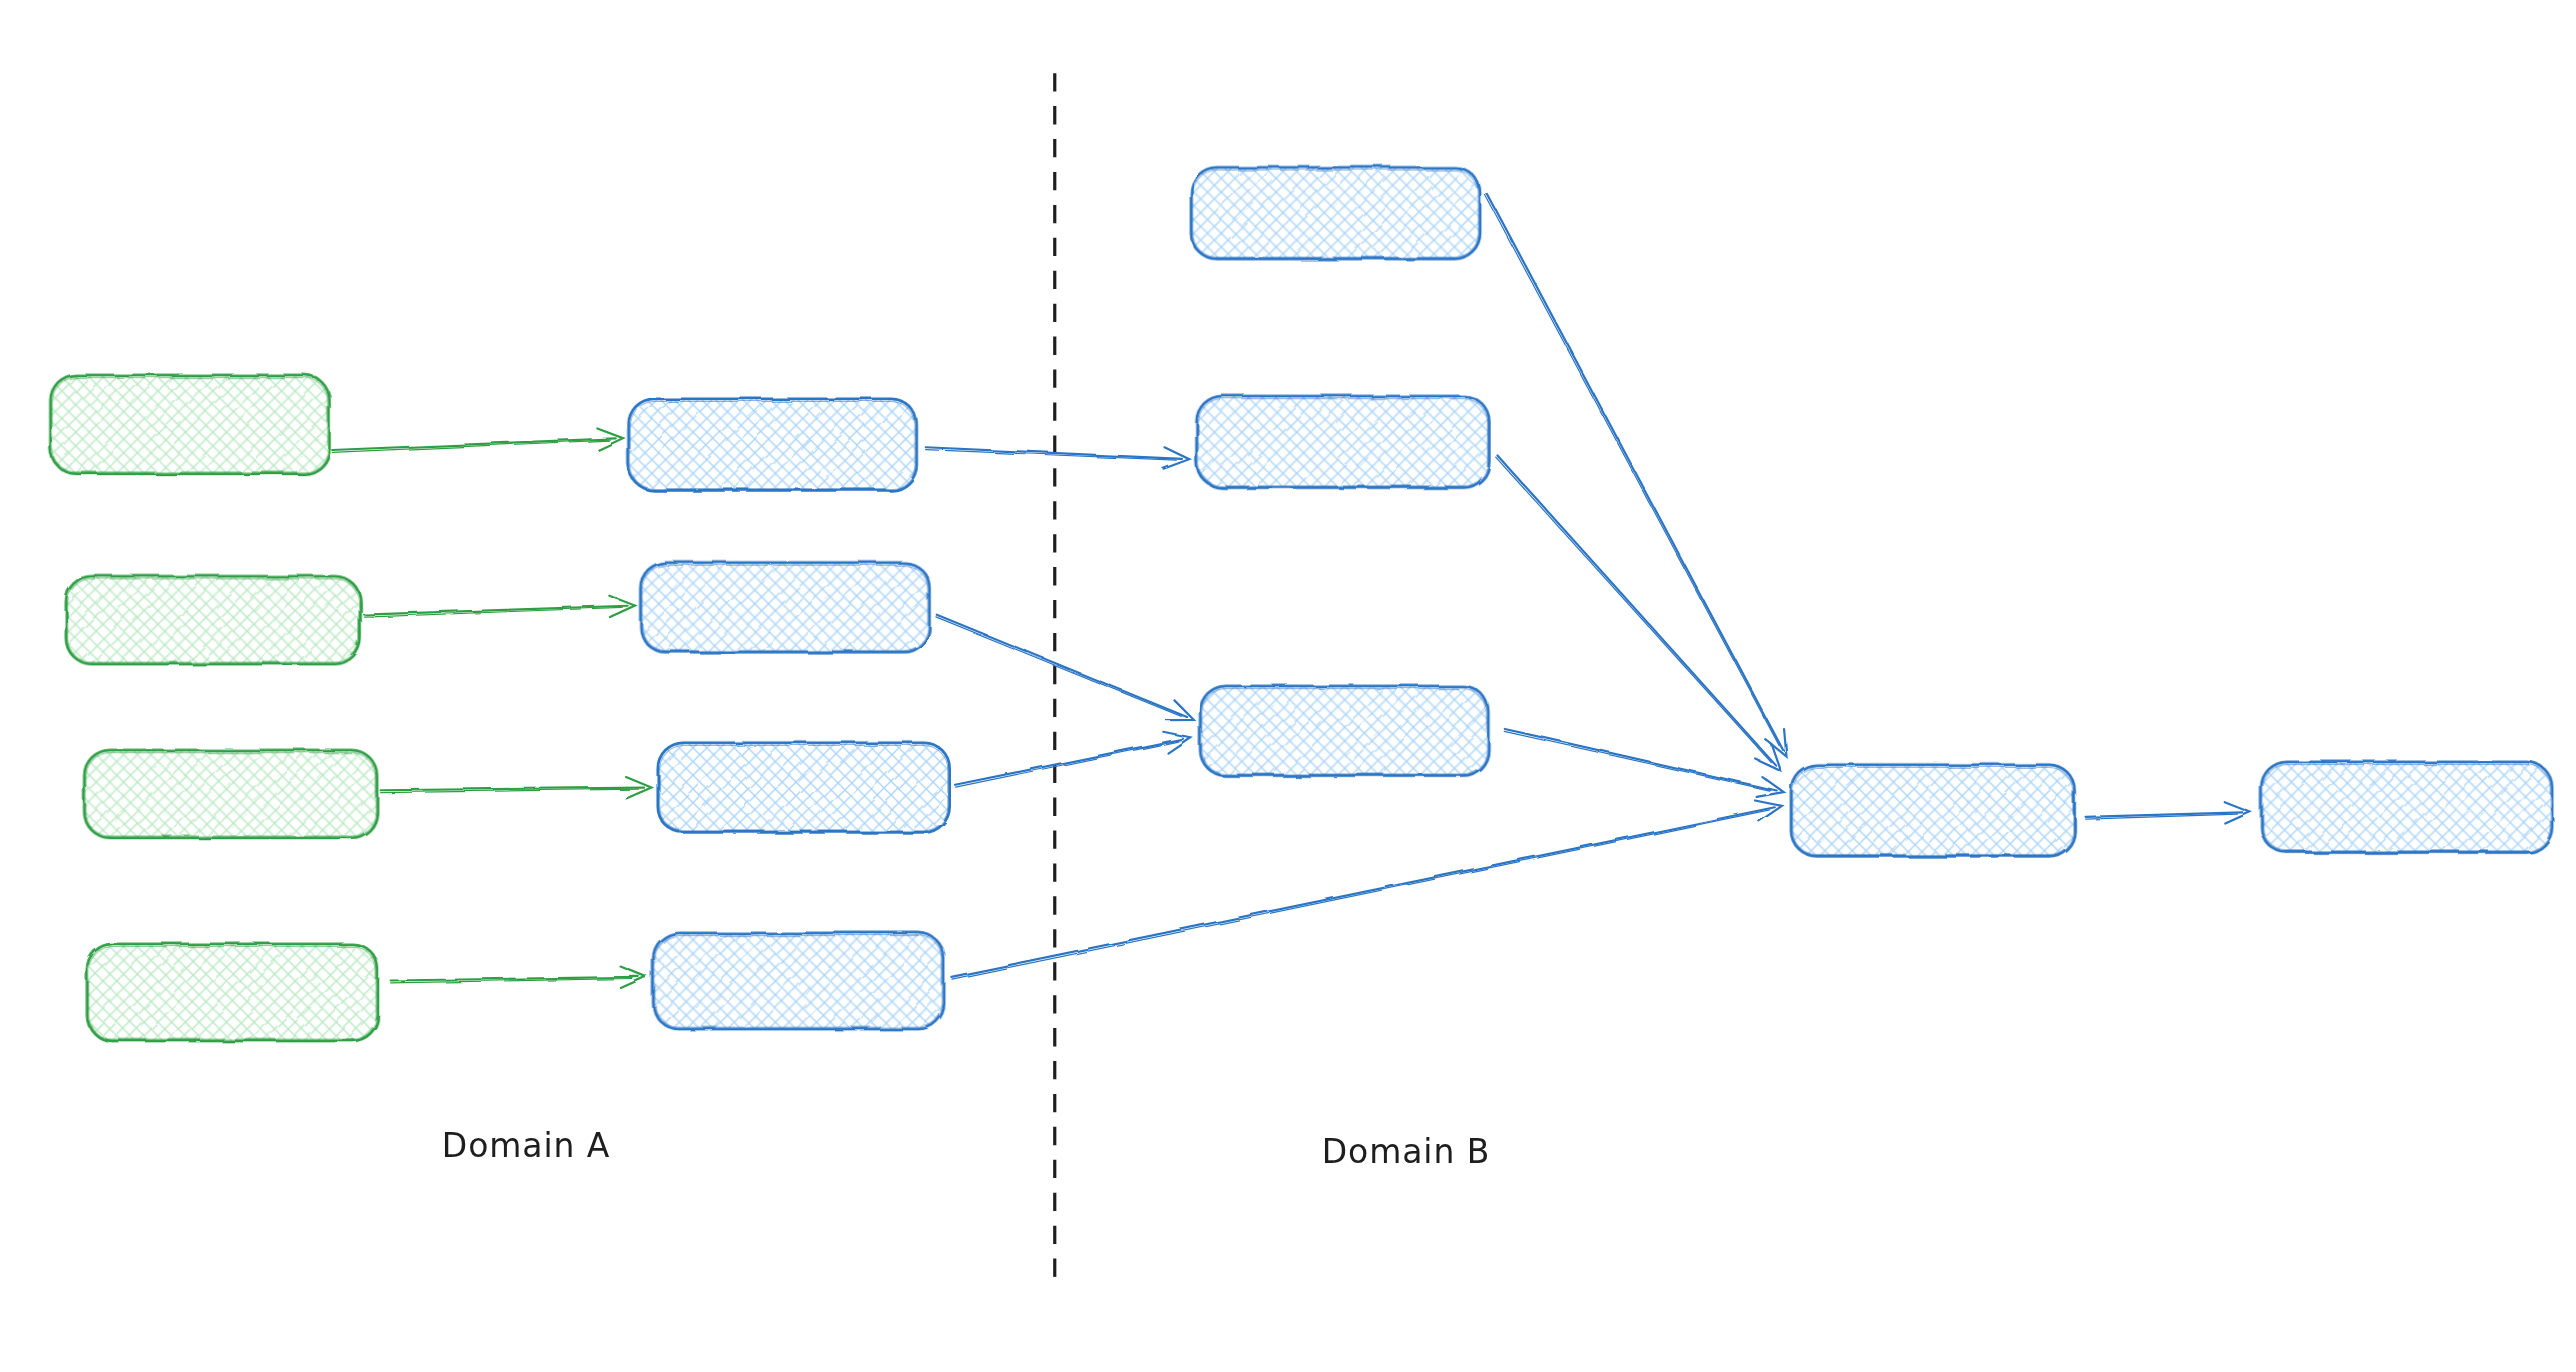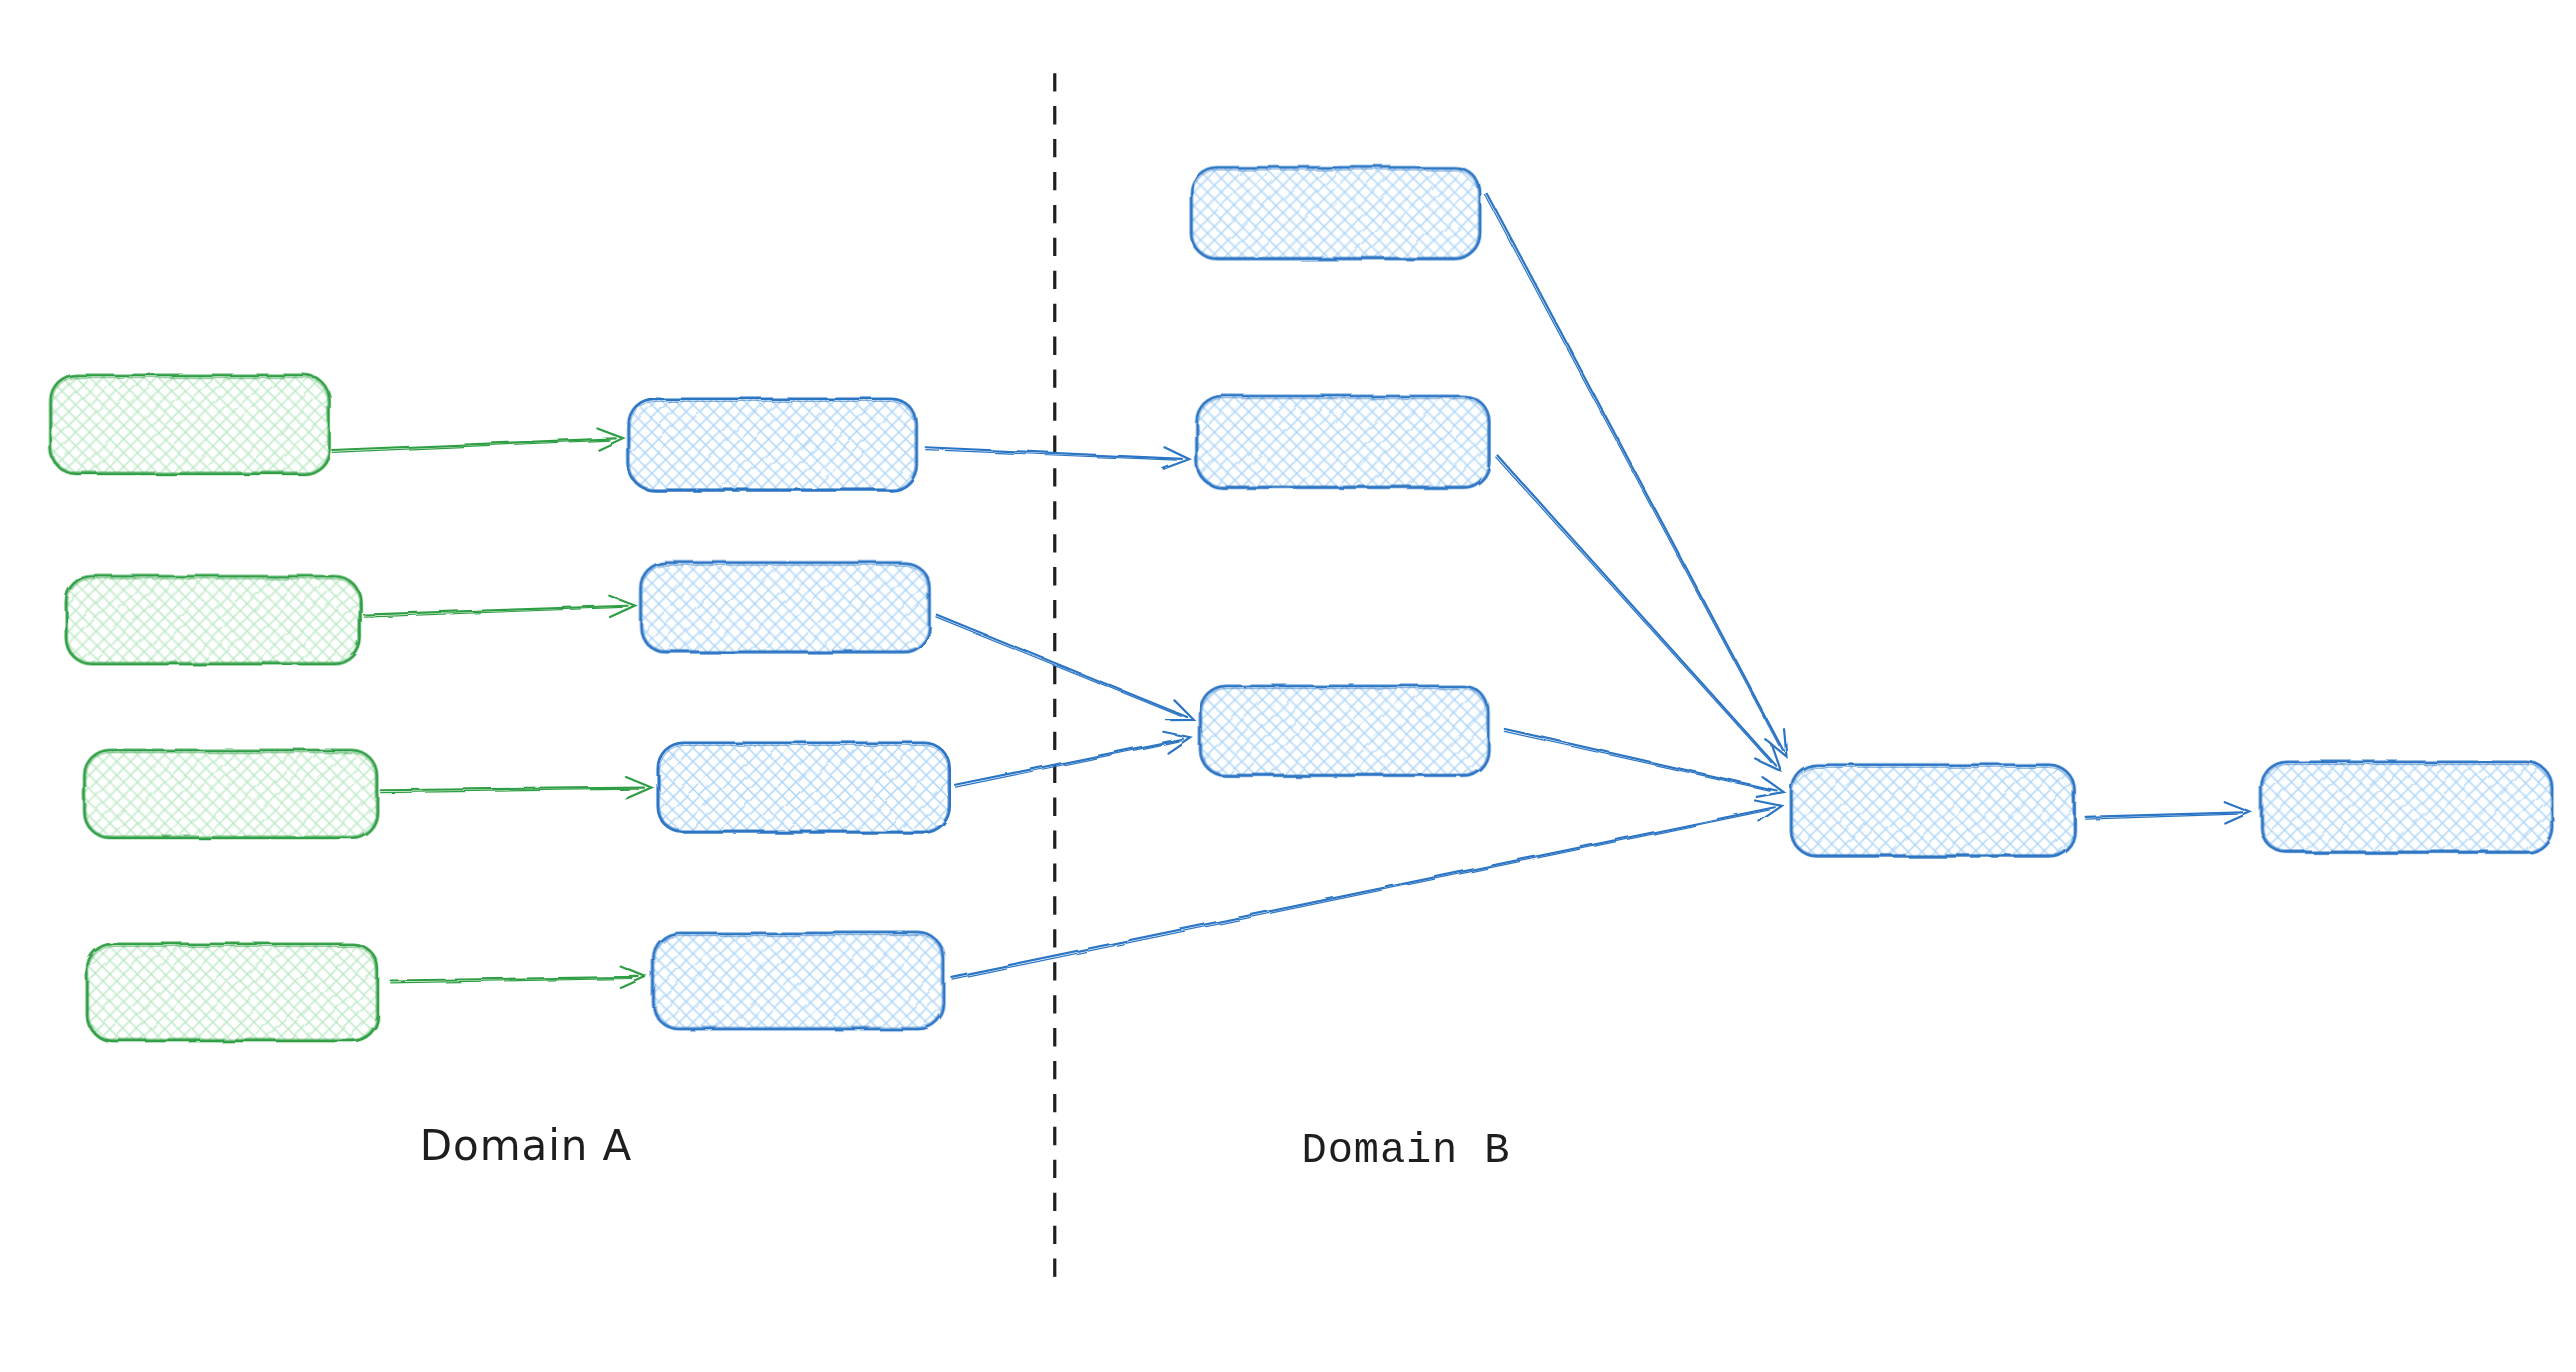--- a/index.html
+++ b/index.html
@@ -1,20 +1,20 @@
 <!DOCTYPE html>
 <html style="font-size:14.6px"><head>
 <meta charset="utf-8">
 <style>
   html,body{margin:0;padding:0;background:#ffffff;}
   body{width:2576px;height:1372px;position:relative;font-family:"DejaVu Sans",sans-serif;overflow:hidden;}
   svg{position:absolute;left:0;top:0;}
   .domain-label{
     position:absolute;transform:translate(-50%,-50%);
-    font-size:42px;color:#1e1e1e;letter-spacing:0.9px;white-space:nowrap;
+    font-size:33px;color:#1e1e1e;letter-spacing:0.9px;white-space:nowrap;
     font-family:"DejaVu Sans",sans-serif;
   }
 </style>
 </head>
 <body>
 
 <svg width="2576" height="1372" viewBox="0 0 2816 1500" xmlns="http://www.w3.org/2000/svg">
   <defs>
     <pattern id="hatch-green" width="15" height="15" patternUnits="userSpaceOnUse">
       <rect width="15" height="15" fill="#ffffff"></rect>
@@ -144,14 +144,14 @@
         <rect x="1960" y="839" width="306" height="95" rx="26" ry="26" fill="none" stroke="#2b74c4" stroke-width="1.1" opacity="0.55"></rect>
       </g>
       <g>
         <rect x="2472" y="833" width="318" height="99" rx="28" ry="28" fill="url(#hatch-blue)" stroke="#2b74c4" stroke-width="3"></rect>
         <rect x="2474" y="836" width="314" height="94" rx="26" ry="26" fill="none" stroke="#2b74c4" stroke-width="1.1" opacity="0.55"></rect>
       </g>
     </g>
 </svg>
 
 <div class="domain-label" style="left: 526px; top: 1145px; color: rgb(30, 30, 30);">Domain A</div>
-<div class="domain-label" style="left: 1406px; top: 1151px; color: rgb(30, 30, 30); font-family: Liberation Mono, monospace;">Domain B</div>
+<div class="domain-label" style="left: 1406px; top: 1151px; color: rgb(30, 30, 30);">Domain B</div>
 
 
 </body></html>

